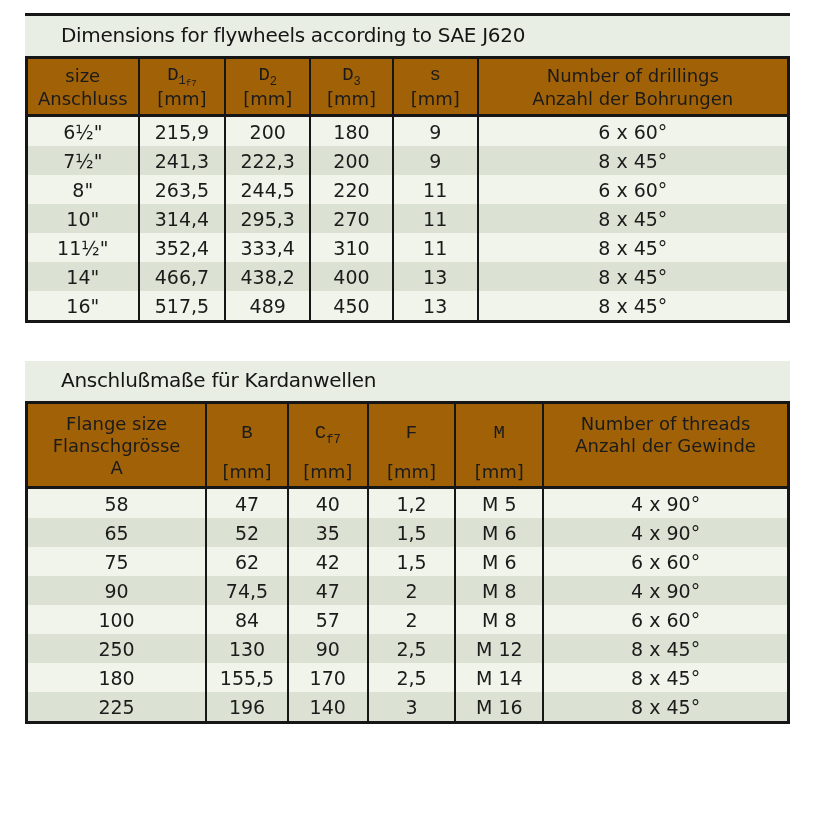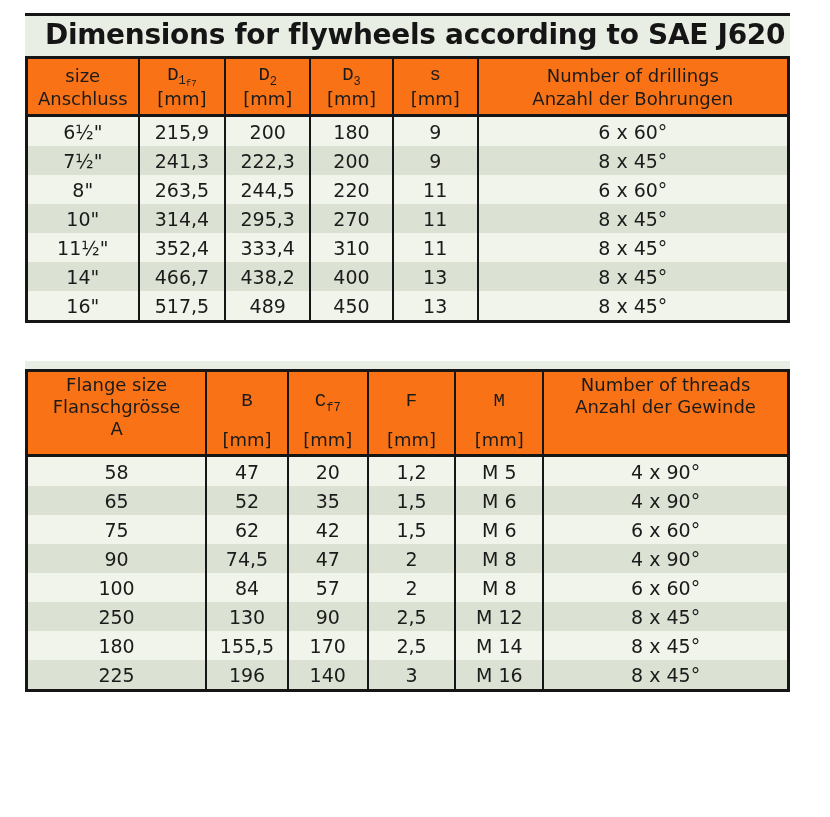--- a/index.html
+++ b/index.html
@@ -5,43 +5,43 @@
   html,body{margin:0;padding:0;}
   body{
     width:830px;height:817px;background:#ffffff;
     font-family:"DejaVu Sans","Liberation Sans",sans-serif;
     color:#1b1b1b;-webkit-font-smoothing:antialiased;
   }
   .content{position:absolute;left:25px;top:13px;width:765px;}
   .top-rule{height:3px;background:#161616;}
   .panel{background:#e9eee4;padding:3px 0 5px 20px;}
   .title-line{
-    font-weight:bold;font-size:28px;line-height:32px;
-    letter-spacing:-0.3px;color:#151515;white-space:nowrap;
+    font-weight:normal;font-size:20px;line-height:32px;
+    letter-spacing:-0.3px;color:#151515;white-space:nowrap;margin-left:16px;
   }
   table{
     border-collapse:collapse;table-layout:fixed;width:765px;
     border:3px solid #161616;
   }
   th,td{
     border-left:2px solid #161616;border-right:2px solid #161616;
     text-align:center;padding:0;font-weight:normal;
   }
   thead th{
-    background:#f97316;border-bottom:3px solid #161616;
+    background:#a16207;border-bottom:3px solid #161616;
     font-size:18px;vertical-align:middle;
   }
   .t1 thead th{height:55px;}
   .t2 thead th{height:82px;vertical-align:top;}
   tbody td{height:29px;font-size:19px;}
   tbody tr:nth-child(odd){background:#f0f4eb;}
   tbody tr:nth-child(even){background:#dbe2d3;}
   .hc{display:flex;flex-direction:column;justify-content:center;height:100%;line-height:23px;}
   .hc3{display:flex;flex-direction:column;justify-content:flex-start;height:100%;
-       line-height:22px;padding-top:2px;box-sizing:border-box;}
+       line-height:22px;padding-top:9px;box-sizing:border-box;}
   .hsplit{display:flex;flex-direction:column;height:100%;box-sizing:border-box;padding-bottom:4px;}
   .hsplit .mid{flex:1;display:flex;align-items:center;justify-content:center;}
   .sym{font-size:19px;font-family:Liberation Mono, monospace;}
   sub.s1{font-size:12px;line-height:0;}
   .ss{font-size:9px;vertical-align:-2px;}
   sub.s2{font-size:12px;line-height:0;}
   .gap{height:38px;background:#ffffff;}
 </style>
 </head>
 <body>
@@ -161,20 +161,21 @@
             <td>8 x 45°</td>
           </tr>
         </tbody>
     </table>
   </section>
 
   <div class="gap"></div>
 
   <section>
     <div class="panel">
+      <div class="title-line">Anschlußmaße für Kardanwellen</div>
     </div>
 
     <table class="t2">
       <colgroup>
         <col style="width:178px">
           <col style="width:81px">
           <col style="width:79px">
         <col style="width:87px">
           <col style="width:87px">
           <col style="width:243px">
@@ -225,21 +226,21 @@
               <span>Number of threads</span>
               <span>Anzahl der Gewinde</span>
             </div>
           </th>
         </tr>
       </thead>
       <tbody>
           <tr>
             <td>58</td>
             <td>47</td>
-            <td>20</td>
+            <td>40</td>
             <td>1,2</td>
             <td>M 5</td>
             <td>4 x 90°</td>
           </tr>
           <tr>
             <td>65</td>
             <td>52</td>
             <td>35</td>
             <td>1,5</td>
             <td>M 6</td>

